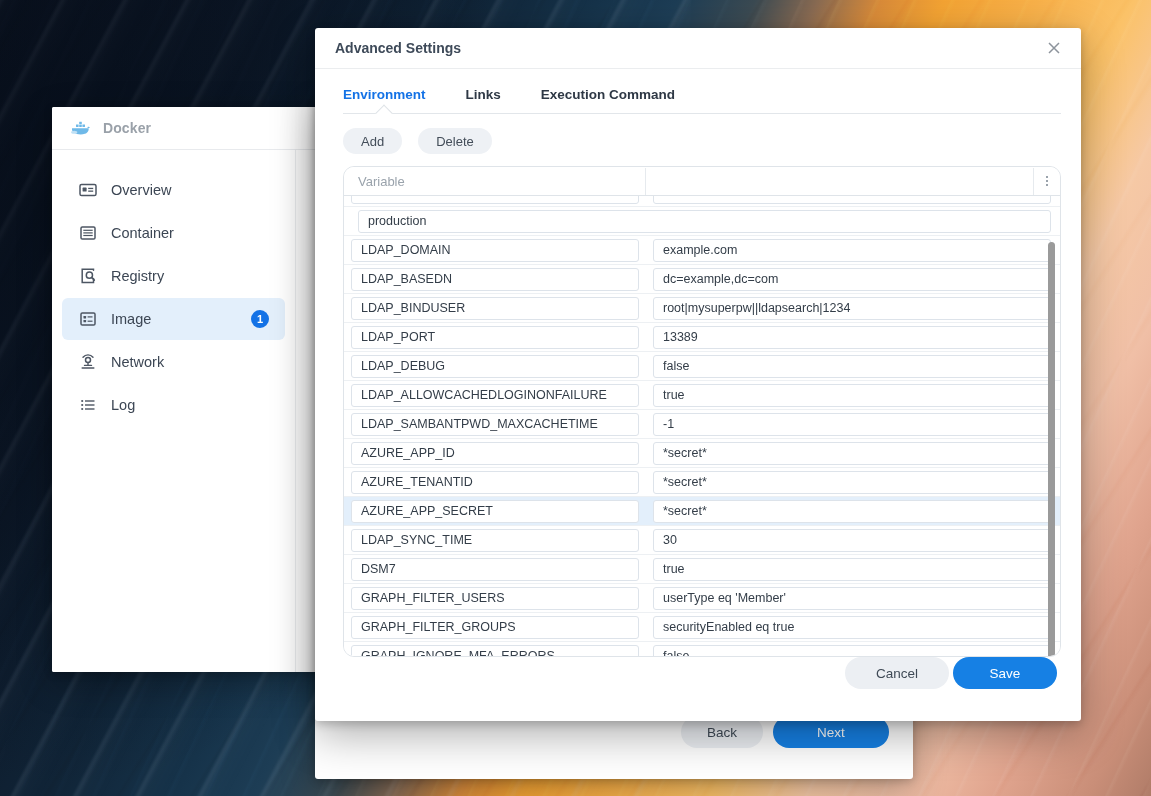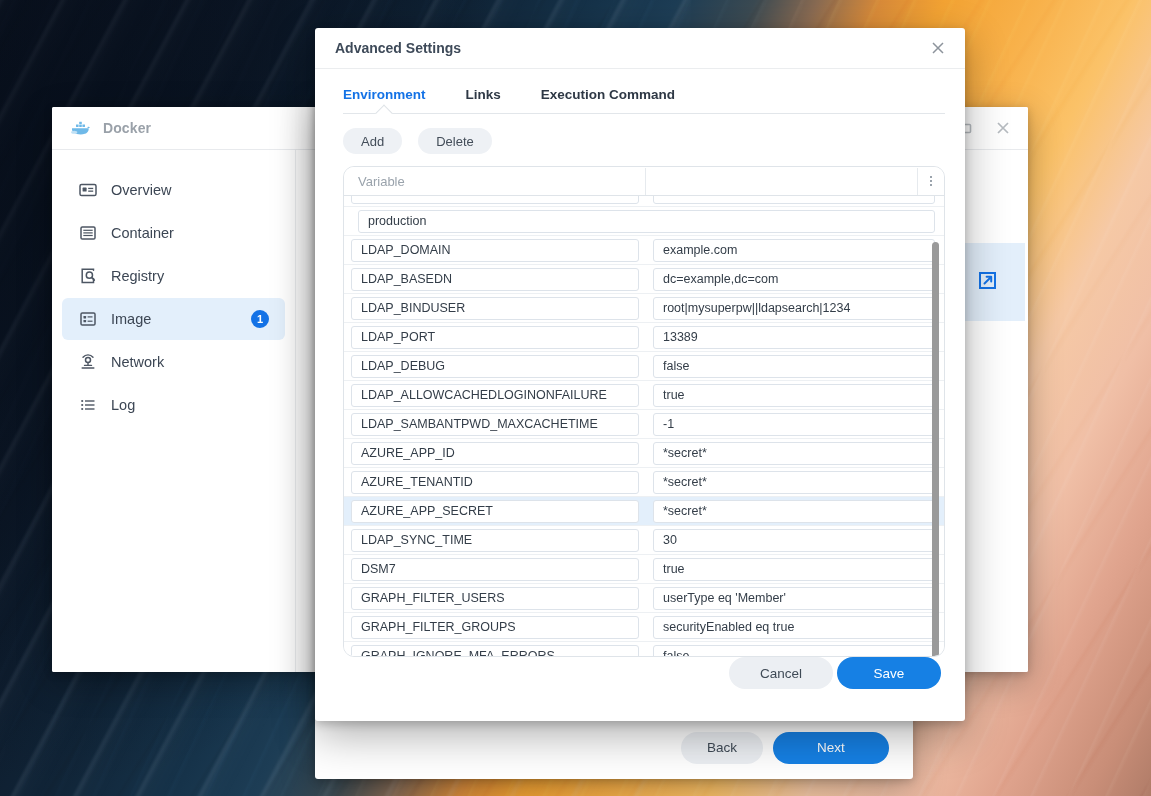--- a/index.html
+++ b/index.html
@@ -208,32 +208,31 @@
     border-radius: 3px;
     overflow: hidden;
     display: flex;
     flex-direction: column;
   }
   #wizard-spacer { flex: 1 1 auto; }
   #wizard-footer {
     border-top: 1px solid #e8eaed;
     height: 64px;
     display: flex;
-    align-items: center;
     justify-content: flex-end;
     padding-right: 24px;
     gap: 10px;
     box-sizing: border-box;
   }
 
   
   #adv-dialog {
     left: 315px;
     top: 28px;
-    width: 650px;
+    width: 766px;
     height: 693px;
     border-radius: 3px;
     overflow: hidden;
     display: flex;
     flex-direction: column;
     box-shadow: 0 14px 44px rgba(0,0,0,0.32), 0 3px 10px rgba(0,0,0,0.20);
   }
   #adv-titlebar {
     height: 41px;
     flex: 0 0 41px;

